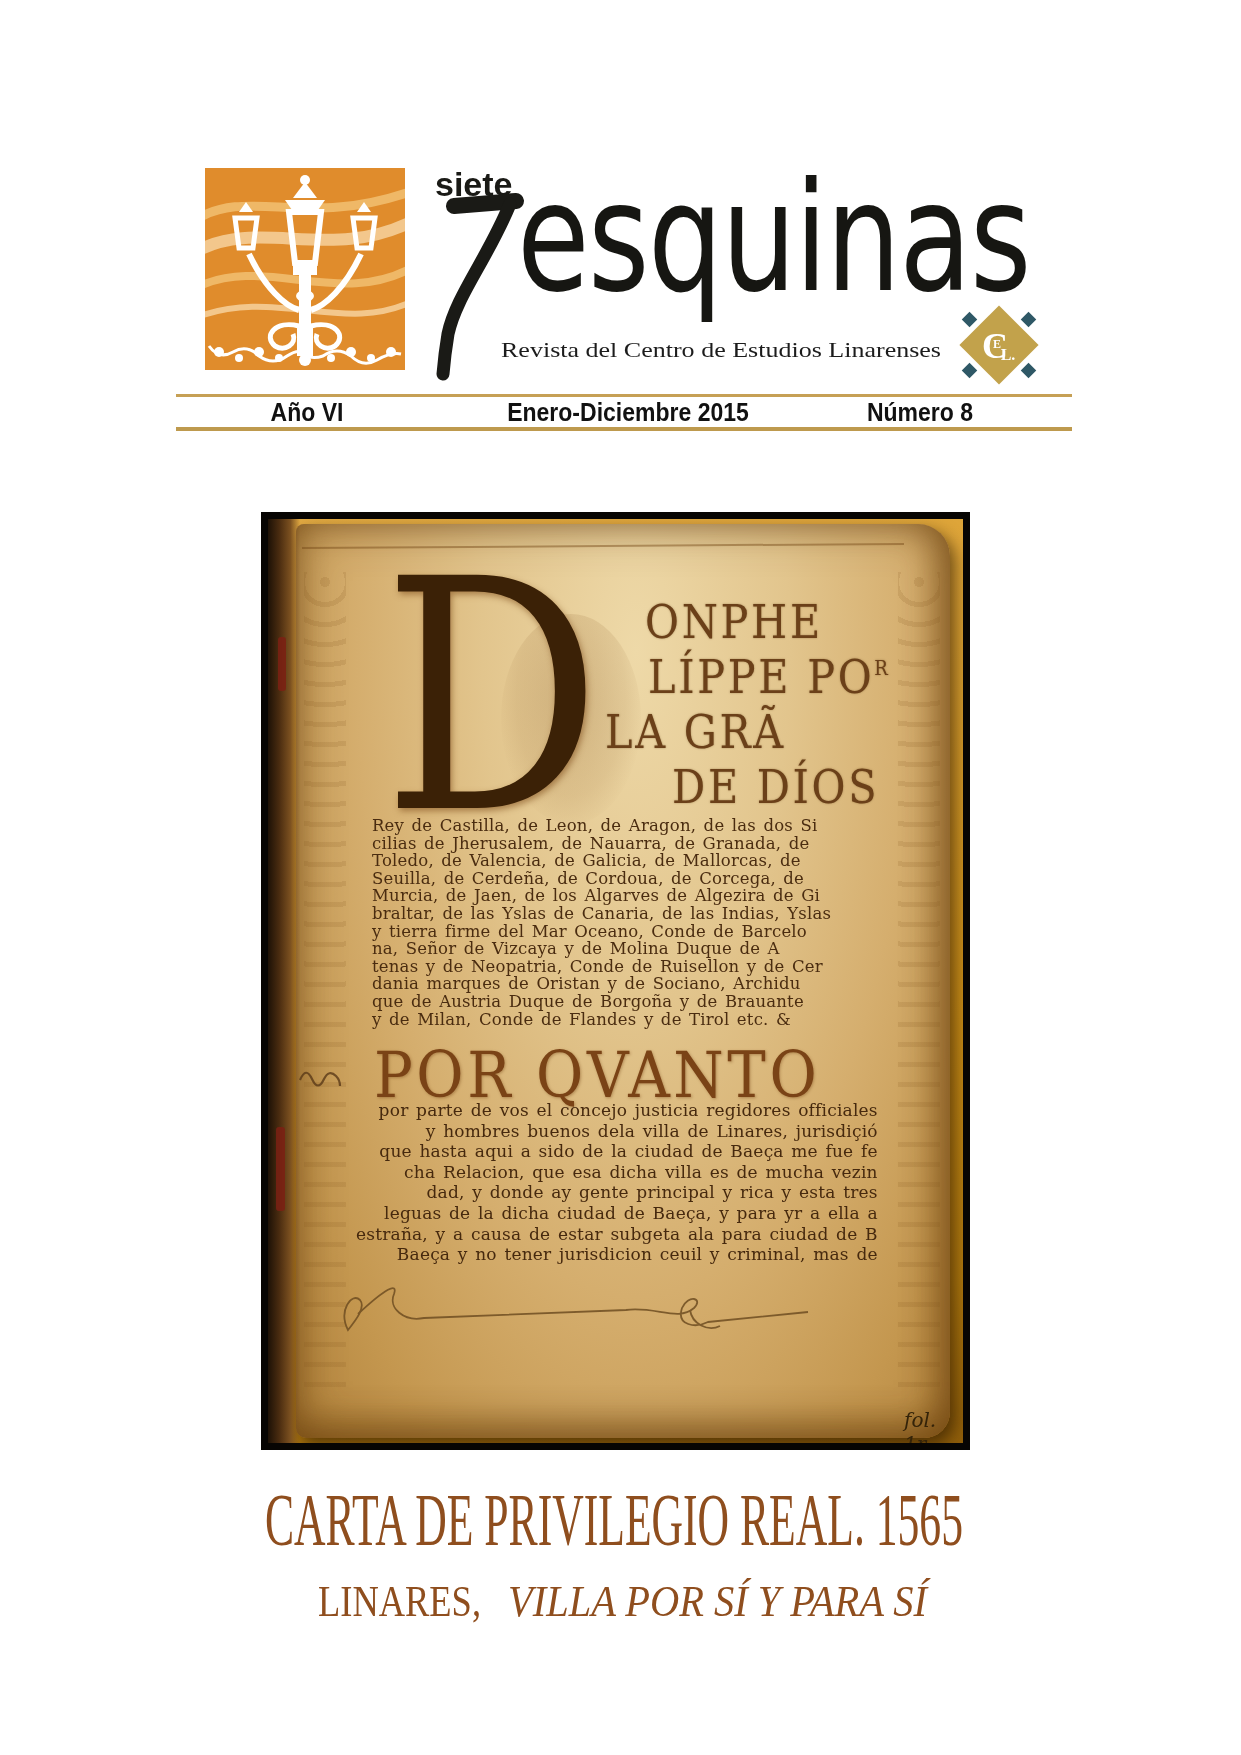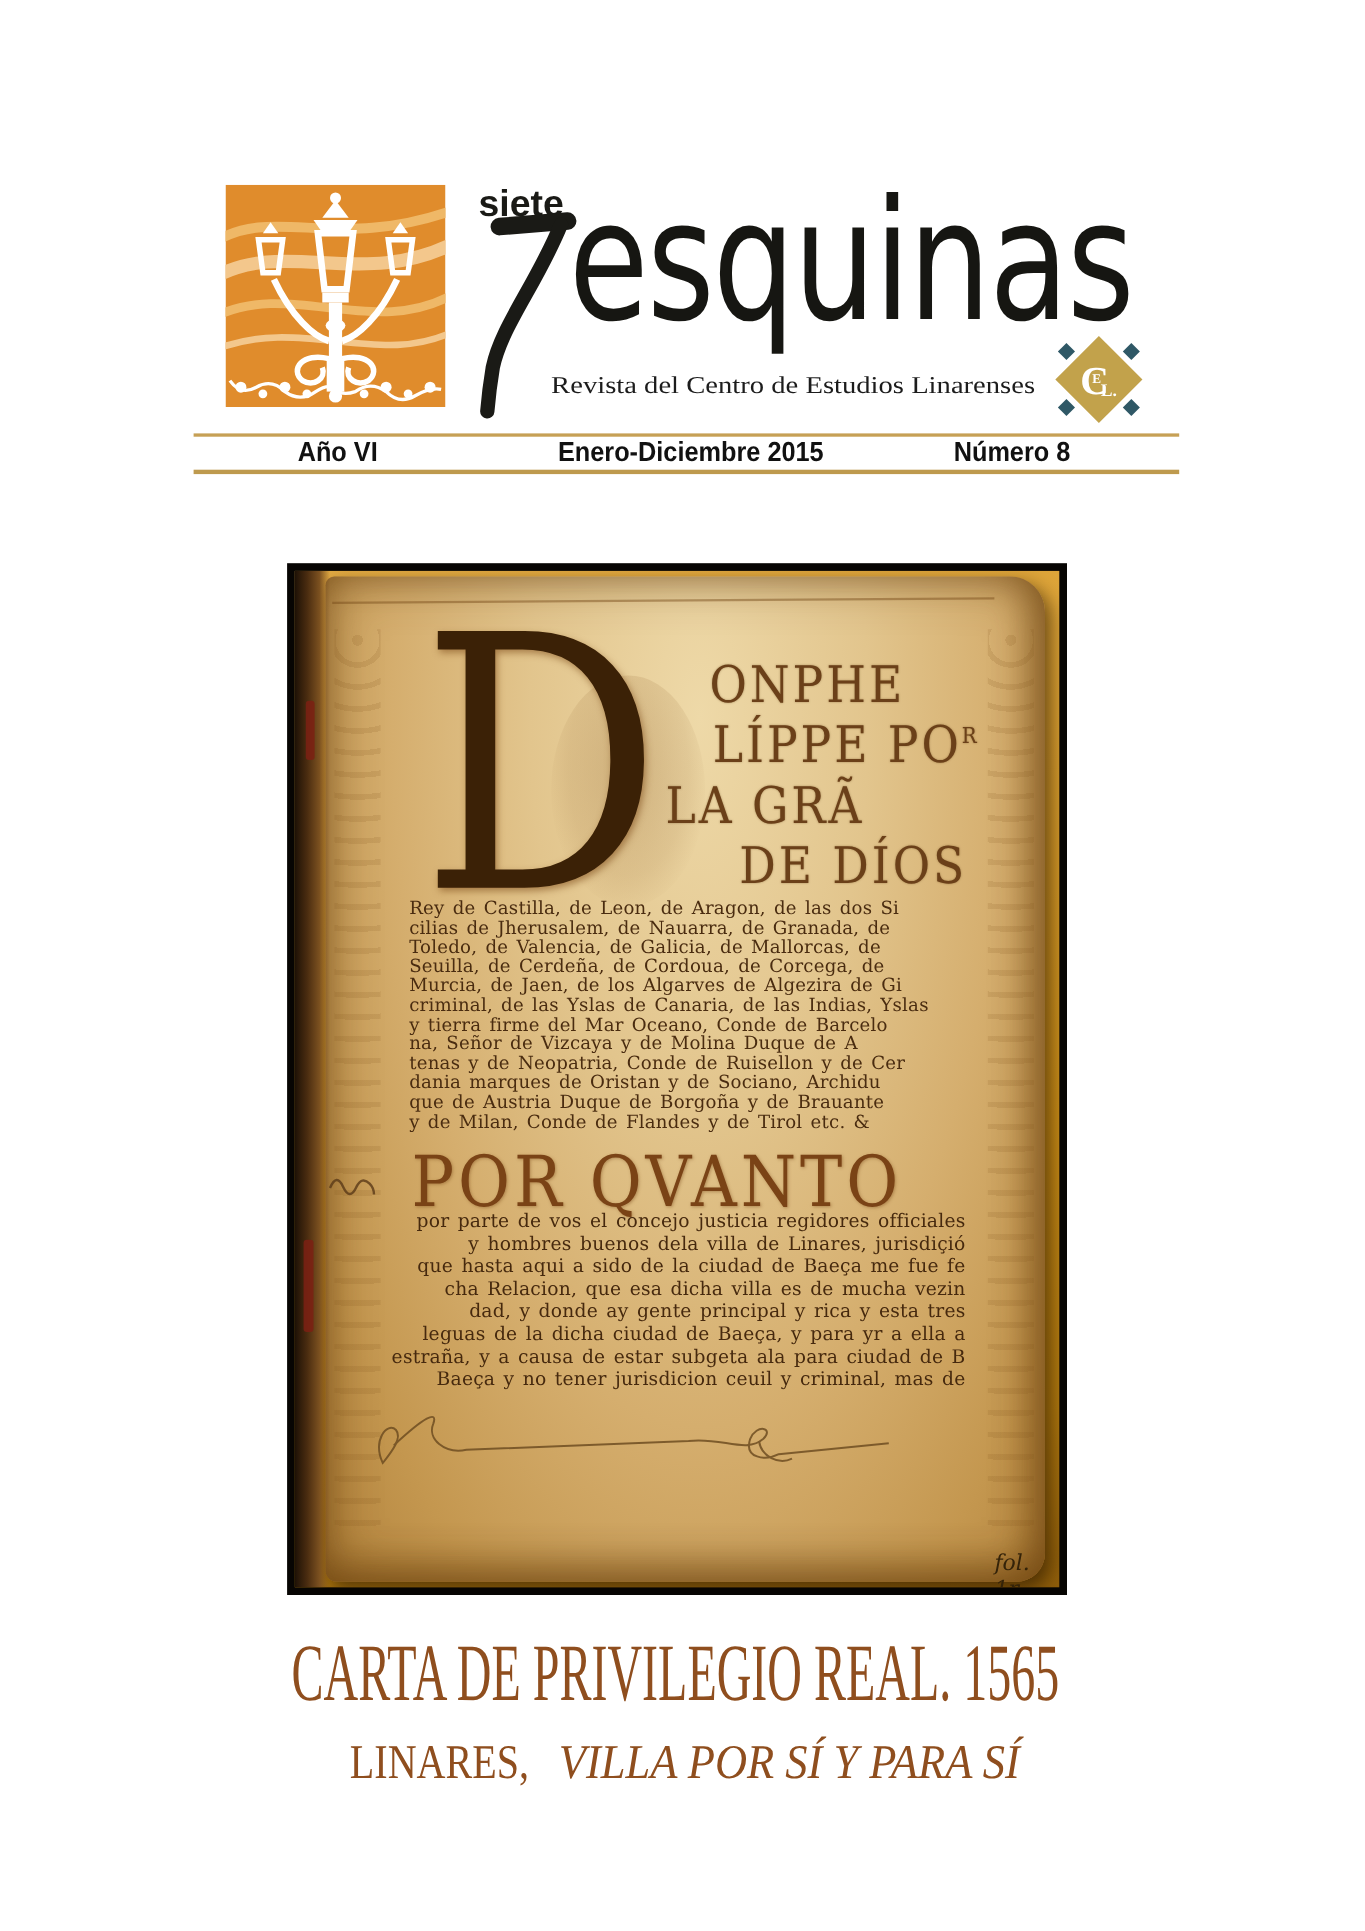--- a/index.html
+++ b/index.html
@@ -157,21 +157,21 @@
         <div class="ms-cap cap2"><span>LÍPPE PO</span><sup>R</sup></div>
         <div class="ms-cap cap3">LA GRÃ</div>
         <div class="ms-cap cap4">DE DÍOS</div>
 
         <div class="ms-body body1">
           <div class="ms-line">Rey de Castilla, de Leon, de Aragon, de las dos Si</div>
           <div class="ms-line">cilias de Jherusalem, de Nauarra, de Granada, de</div>
           <div class="ms-line">Toledo, de Valencia, de Galicia, de Mallorcas, de</div>
           <div class="ms-line">Seuilla, de Cerdeña, de Cordoua, de Corcega, de</div>
           <div class="ms-line">Murcia, de Jaen, de los Algarves de Algezira de Gi</div>
-          <div class="ms-line">criminal, de las Yslas de Canaria, de las Indias, Yslas</div>
+          <div class="ms-line">braltar, de las Yslas de Canaria, de las Indias, Yslas</div>
           <div class="ms-line">y tierra firme del Mar Oceano, Conde de Barcelo</div>
           <div class="ms-line">na, Señor de Vizcaya y de Molina Duque de A</div>
           <div class="ms-line">tenas y de Neopatria, Conde de Ruisellon y de Cer</div>
           <div class="ms-line">dania marques de Oristan y de Sociano, Archidu</div>
           <div class="ms-line">que de Austria Duque de Borgoña y de Brauante</div>
           <div class="ms-line">y de Milan, Conde de Flandes y de Tirol etc. &amp;</div>
         </div>
 
         <div class="ms-porquanto">POR QVANTO</div>
 

